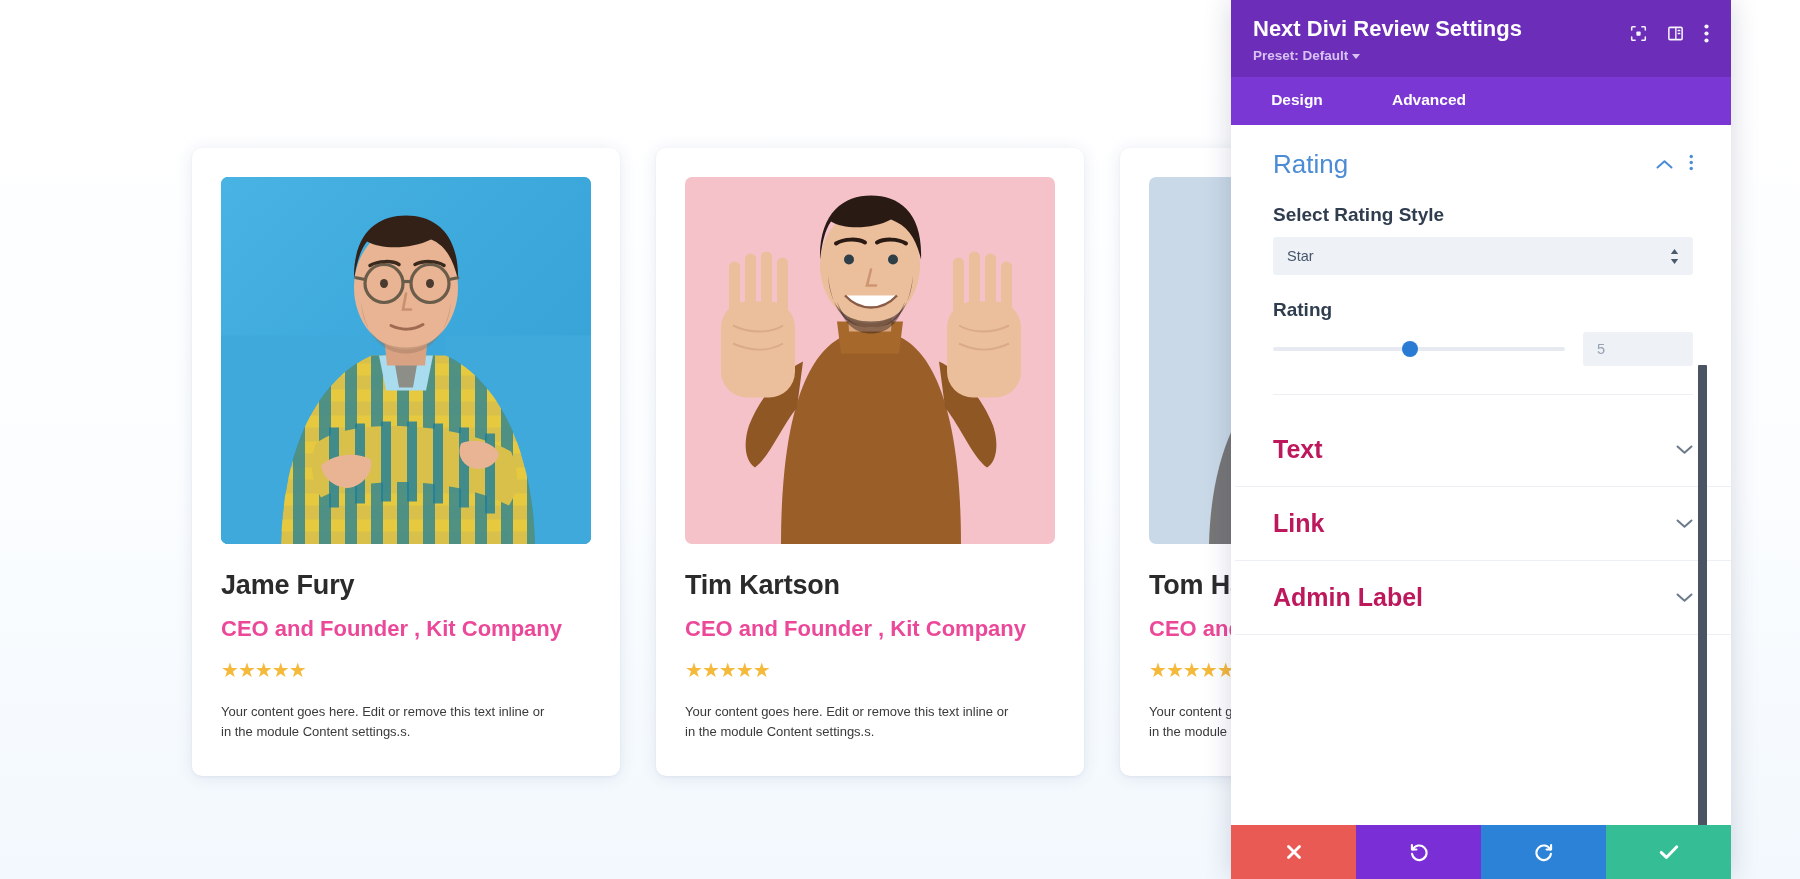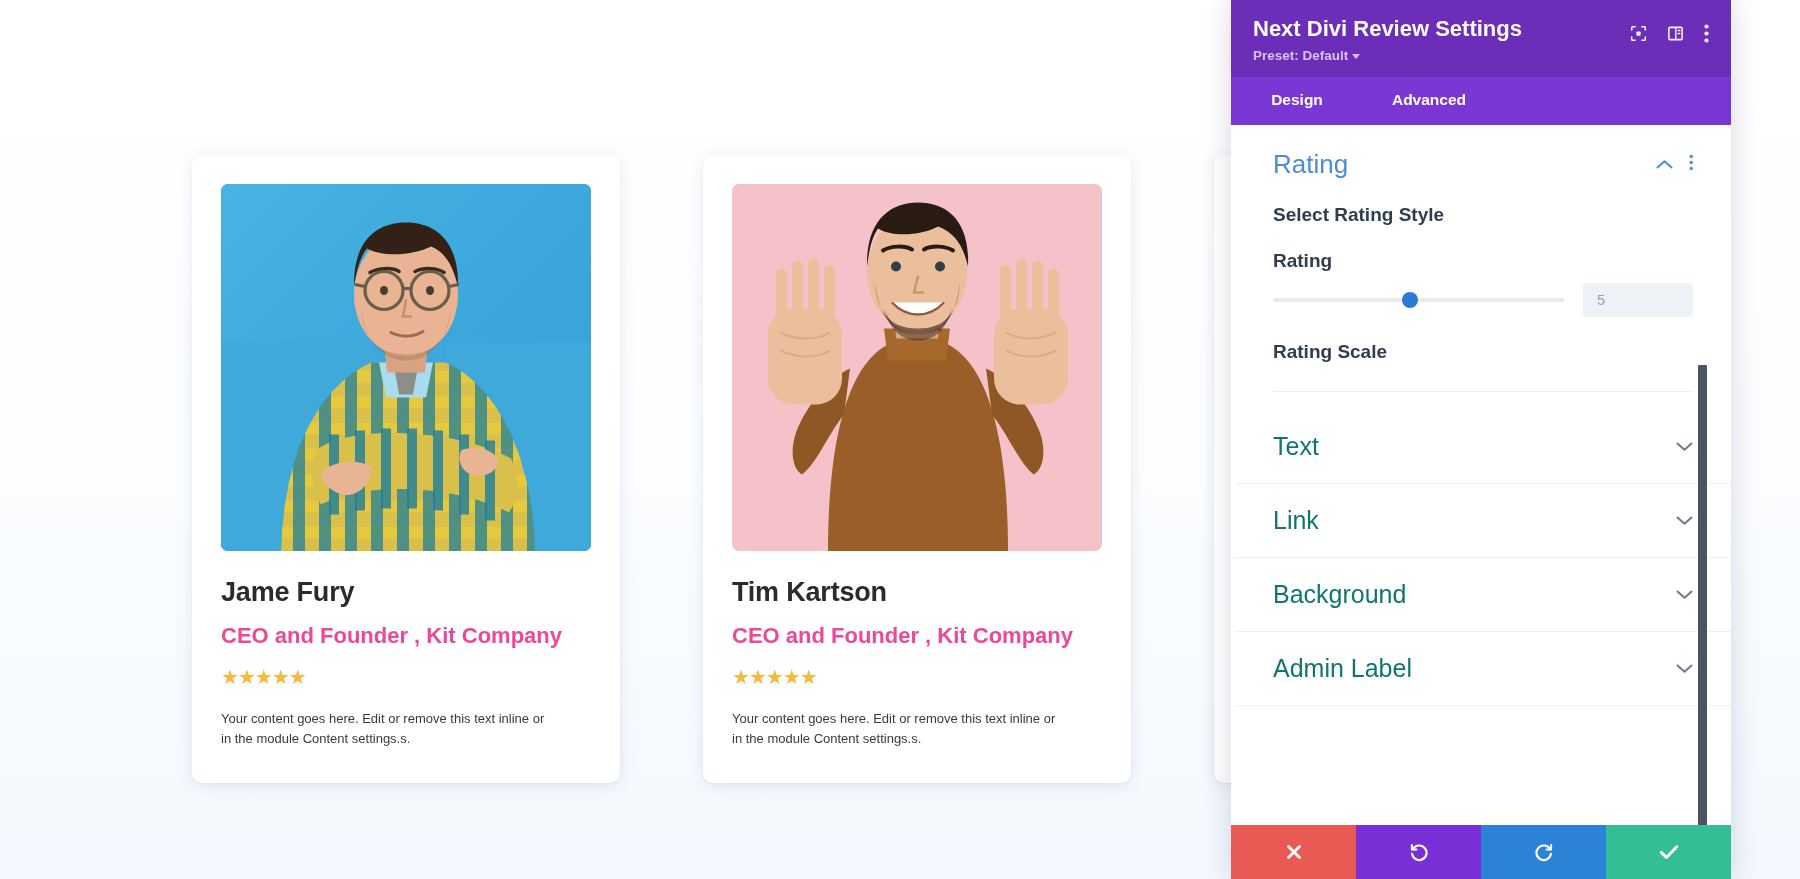--- a/index.html
+++ b/index.html
@@ -18,24 +18,24 @@
 
   
   .canvas {
     position: absolute;
     inset: 0;
     background: linear-gradient(to bottom, #ffffff 0%, #fbfdff 55%, #f2f8fd 100%);
   }
 
   .cards-row {
     position: absolute;
-    top: 155px;
+    top: 148px;
     left: 192px;
     display: flex;
-    gap: 83px;
+    gap: 36px;
   }
 
   .review-card {
     width: 428px;
     background: #ffffff;
     border-radius: 10px;
     box-shadow: 0 2px 16px rgba(30, 60, 110, 0.10), 0 1px 3px rgba(30,60,110,0.05);
     padding: 29px 29px 33px 29px;
   }
 
@@ -262,23 +262,23 @@
 
   .section-closed {
     padding: 22px 38px;
     display: flex;
     align-items: center;
     justify-content: space-between;
     border-bottom: 1px solid #eceff4;
     cursor: pointer;
   }
   .section-title-closed {
-    color: #0f766e;
+    color: #be185d;
     font-size: 25px;
-    font-weight: 400;
+    font-weight: 700;
   }
 
   
   .scroll-thumb {
     position: absolute;
     right: 24px;
     top: 240px;
     width: 9px;
     height: 510px;
     background: #4a5463;
@@ -554,31 +554,39 @@
               <svg width="4.5" height="17" viewBox="0 0 5 18" fill="#4B8CD4">
                 <circle cx="2.5" cy="2.3" r="1.9"></circle>
                 <circle cx="2.5" cy="9" r="1.9"></circle>
                 <circle cx="2.5" cy="15.7" r="1.9"></circle>
               </svg>
             </span>
           </div>
         </div>
 
         <div class="field-label">Select Rating Style</div>
+        <div class="select-box">
+          <span class="select-value">Star</span>
+          <span class="spinner">
+            <svg width="9" height="15" viewBox="0 0 9 15" fill="#4c5a6e">
+              <path d="M4.5 0L8.2 5H0.8z"></path>
+              <path d="M4.5 15L0.8 10h7.4z"></path>
+            </svg>
+          </span>
+        </div>
 
         <div class="field-label">Rating</div>
         <div class="range-row">
           <div class="range-track">
             <div class="range-line"></div>
             <div class="range-thumb" id="rating-thumb" style="left: 47%;"></div>
           </div>
           <div class="range-value">5</div>
         </div>
 
-        <div class="field-label">Rating Scale</div>
 
         <div class="section-divider"></div>
       </div>
 
       <div class="section-closed">
         <span class="section-title-closed">Text</span>
         <span>
           <svg width="17" height="11" viewBox="0 0 17 11" fill="none" stroke="#6c7a8c" stroke-width="2" stroke-linecap="round" stroke-linejoin="round">
             <path d="M1.5 2.5L8.5 8.8L15.5 2.5"></path>
           </svg>
@@ -587,28 +595,20 @@
 
       <div class="section-closed">
         <span class="section-title-closed">Link</span>
         <span>
           <svg width="17" height="11" viewBox="0 0 17 11" fill="none" stroke="#6c7a8c" stroke-width="2" stroke-linecap="round" stroke-linejoin="round">
             <path d="M1.5 2.5L8.5 8.8L15.5 2.5"></path>
           </svg>
         </span>
       </div>
 
-      <div class="section-closed">
-        <span class="section-title-closed">Background</span>
-        <span>
-          <svg width="17" height="11" viewBox="0 0 17 11" fill="none" stroke="#6c7a8c" stroke-width="2" stroke-linecap="round" stroke-linejoin="round">
-            <path d="M1.5 2.5L8.5 8.8L15.5 2.5"></path>
-          </svg>
-        </span>
-      </div>
 
       <div class="section-closed">
         <span class="section-title-closed">Admin Label</span>
         <span>
           <svg width="17" height="11" viewBox="0 0 17 11" fill="none" stroke="#6c7a8c" stroke-width="2" stroke-linecap="round" stroke-linejoin="round">
             <path d="M1.5 2.5L8.5 8.8L15.5 2.5"></path>
           </svg>
         </span>
       </div>
 

